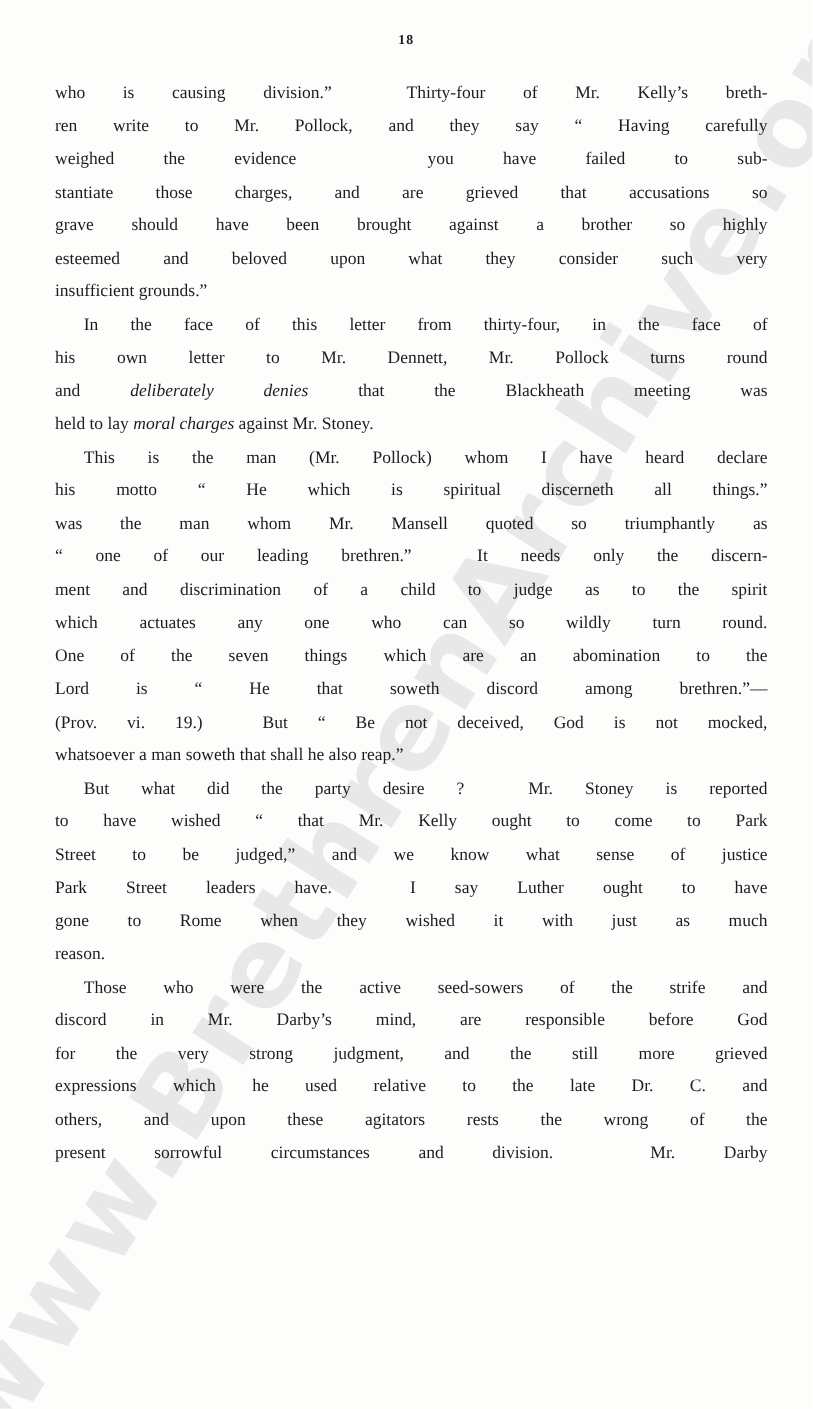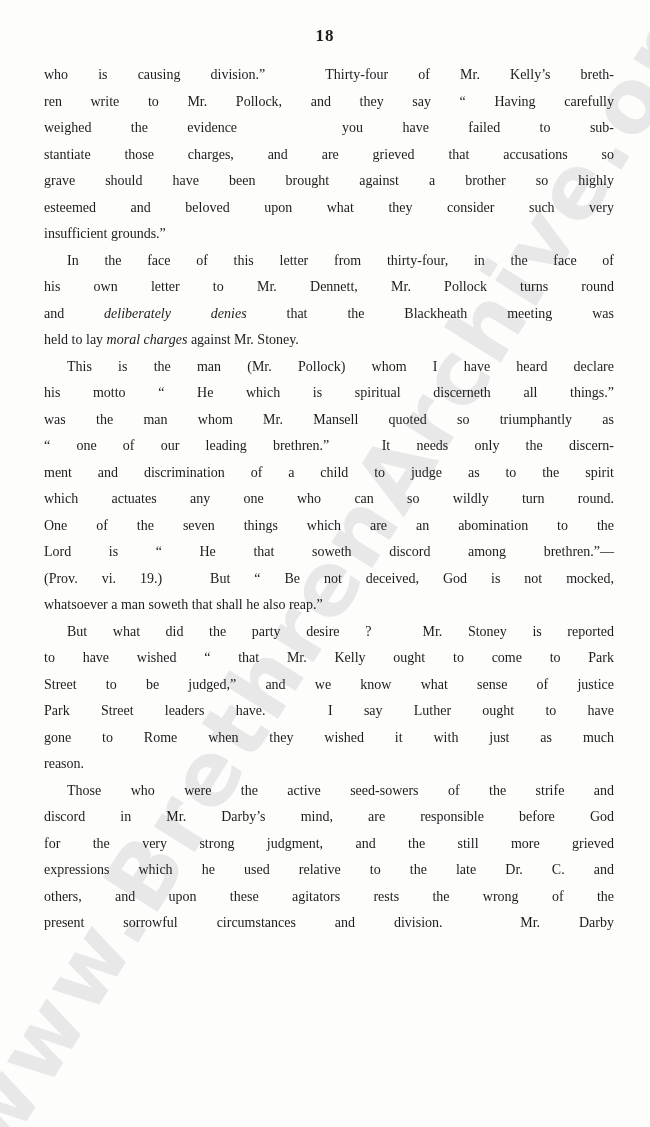--- a/index.html
+++ b/index.html
@@ -29,21 +29,21 @@
     white-space: nowrap;
     z-index: 0;
     user-select: none;
   }
   .page-number {
     position: absolute;
     top: 26px;
     left: 0;
     width: 100%;
     text-align: center;
-    font-size: 17px;
+    font-size: 11px;
     font-weight: bold;
     letter-spacing: 1px;
     z-index: 1;
   }
   .page-body {
     position: absolute;
     left: 44px;
     top: 62px;
     width: 570px;
     font-size: 14px;

